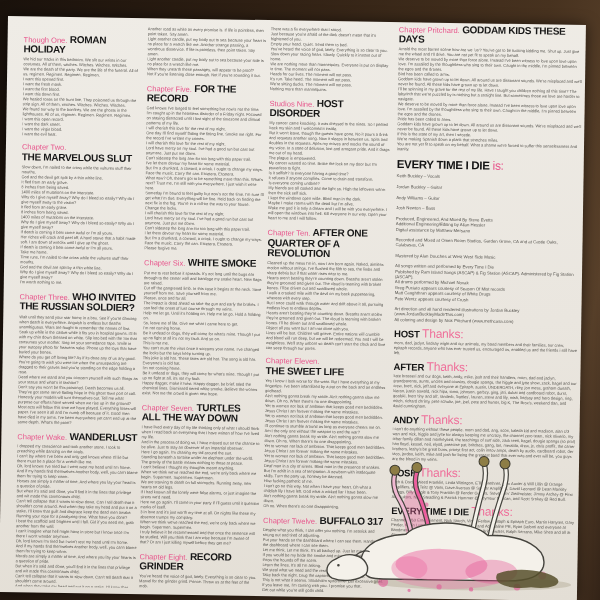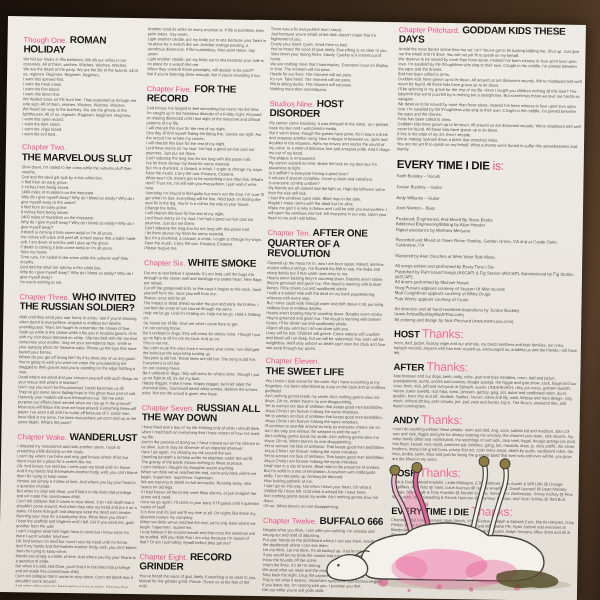--- a/index.html
+++ b/index.html
@@ -149,21 +149,21 @@
 I'm not coming home.
 Be it undead or dogs, they will come for what's mine. Though I put up no fight at all it's not my fault. And so on.
 This is not me.
 You can't mute the virus once it screams your name. I've changed the locks but the keys keep turning up.
 This joke is old hat. These fates are old hat. The song is old hat. Everyone's is old hat.
 I'm not coming home.
 Be it undead or dogs, they will come for what's mine. Though I put up no fight at all, it's not my fault.
 Happy dagger, make it twist. Happy dagger, be brief. Bled the chemical lines. Dismissed tiered white smoke. Believe the worms exist. Not me the crowd is given new hope.</p>
       </section>
       <section class="song">
-        <h2 class="heading"><span class="prefix">Chapter Seven.</span> <span>RUSSIAN ALL THE WAY DOWN</span></h2>
+        <h2 class="heading"><span class="prefix">Chapter Seven.</span> <span>TURTLES ALL THE WAY DOWN</span></h2>
         <p class="lyrics">I have lived every day of my life thinking only of what I should think when I read back on everything that I have written of how I've lived my life.
 And in the process of doing so, I have missed out on the chance to be alive. Just to stay an observer of an impartial observer.
 Here I go again. I'm chasing my tail around the sun.
 Standing beneath a tortoise under an elephant under the world.
 The gravity of the battle means nothing to those at peace.
 I can't believe I thought my thoughts meant anything.
 When we think we've reached the end, we're only back where we begin. Supermen. Supermen. Supermen.
 We are starving to death on full stomachs. Running away, new hearts on old legs.
 If I had known all the lonely were false alarms, or just imagine the sirens we'd need.
 Here we go again. I'll come in your party if I'll guess until it question marks of itself.
@@ -236,21 +236,21 @@
 Jesus Christ I am forever making the same mistakes.
 Yet to women not lack of ambition. That keeps good men bedridden.
 Jesus Christ I am forever making the same mistakes.
 Deaf man in a city of sirens. Blind man in the presence of snakes. But I'm adrift in a sea of temptation. A newborn with inadequate skills. Turn the party up, honesty be damned.
 How fucking pathetic of me.
 I can't go on this way. Not when I have your heart. Oh what a childish lily I have left. God what a wicked liar I have been.
 Ain't nothing gonna break my stride. Ain't nothing gonna slow me down.
 Oh no. When there's no one disappointing.</p>
       </section>
       <section class="song">
-        <h2 class="heading"><span class="prefix">Chapter Twelve.</span> <span>BUFFALO 666</span></h2>
+        <h2 class="heading"><span class="prefix">Chapter Twelve.</span> <span>BUFFALO 317</span></h2>
         <p class="lyrics">Despite what you think, I can offer you nothing. I'm seasick and strung out and tired of adjusting.
 Put your hands on the dashboard where I can see them. Hands on the dashboard where I can see them.
 Let me think. Let me think. It's all backed up. Just let me think.
 If you would be my bride the smoke and mirrors of blissful lives will throw the hounds off the scent.
 Learn the lines. It's all I'm asking.
 We steal what we need and the rest we call love.
 Take back the night. Drug the captors and run for your life.
 This is not what it seems. Stockholm syndrome: just excessive grief.
 If you leave me, I'm coming with you. I promise you that.
 Get out while you're still gods child.

